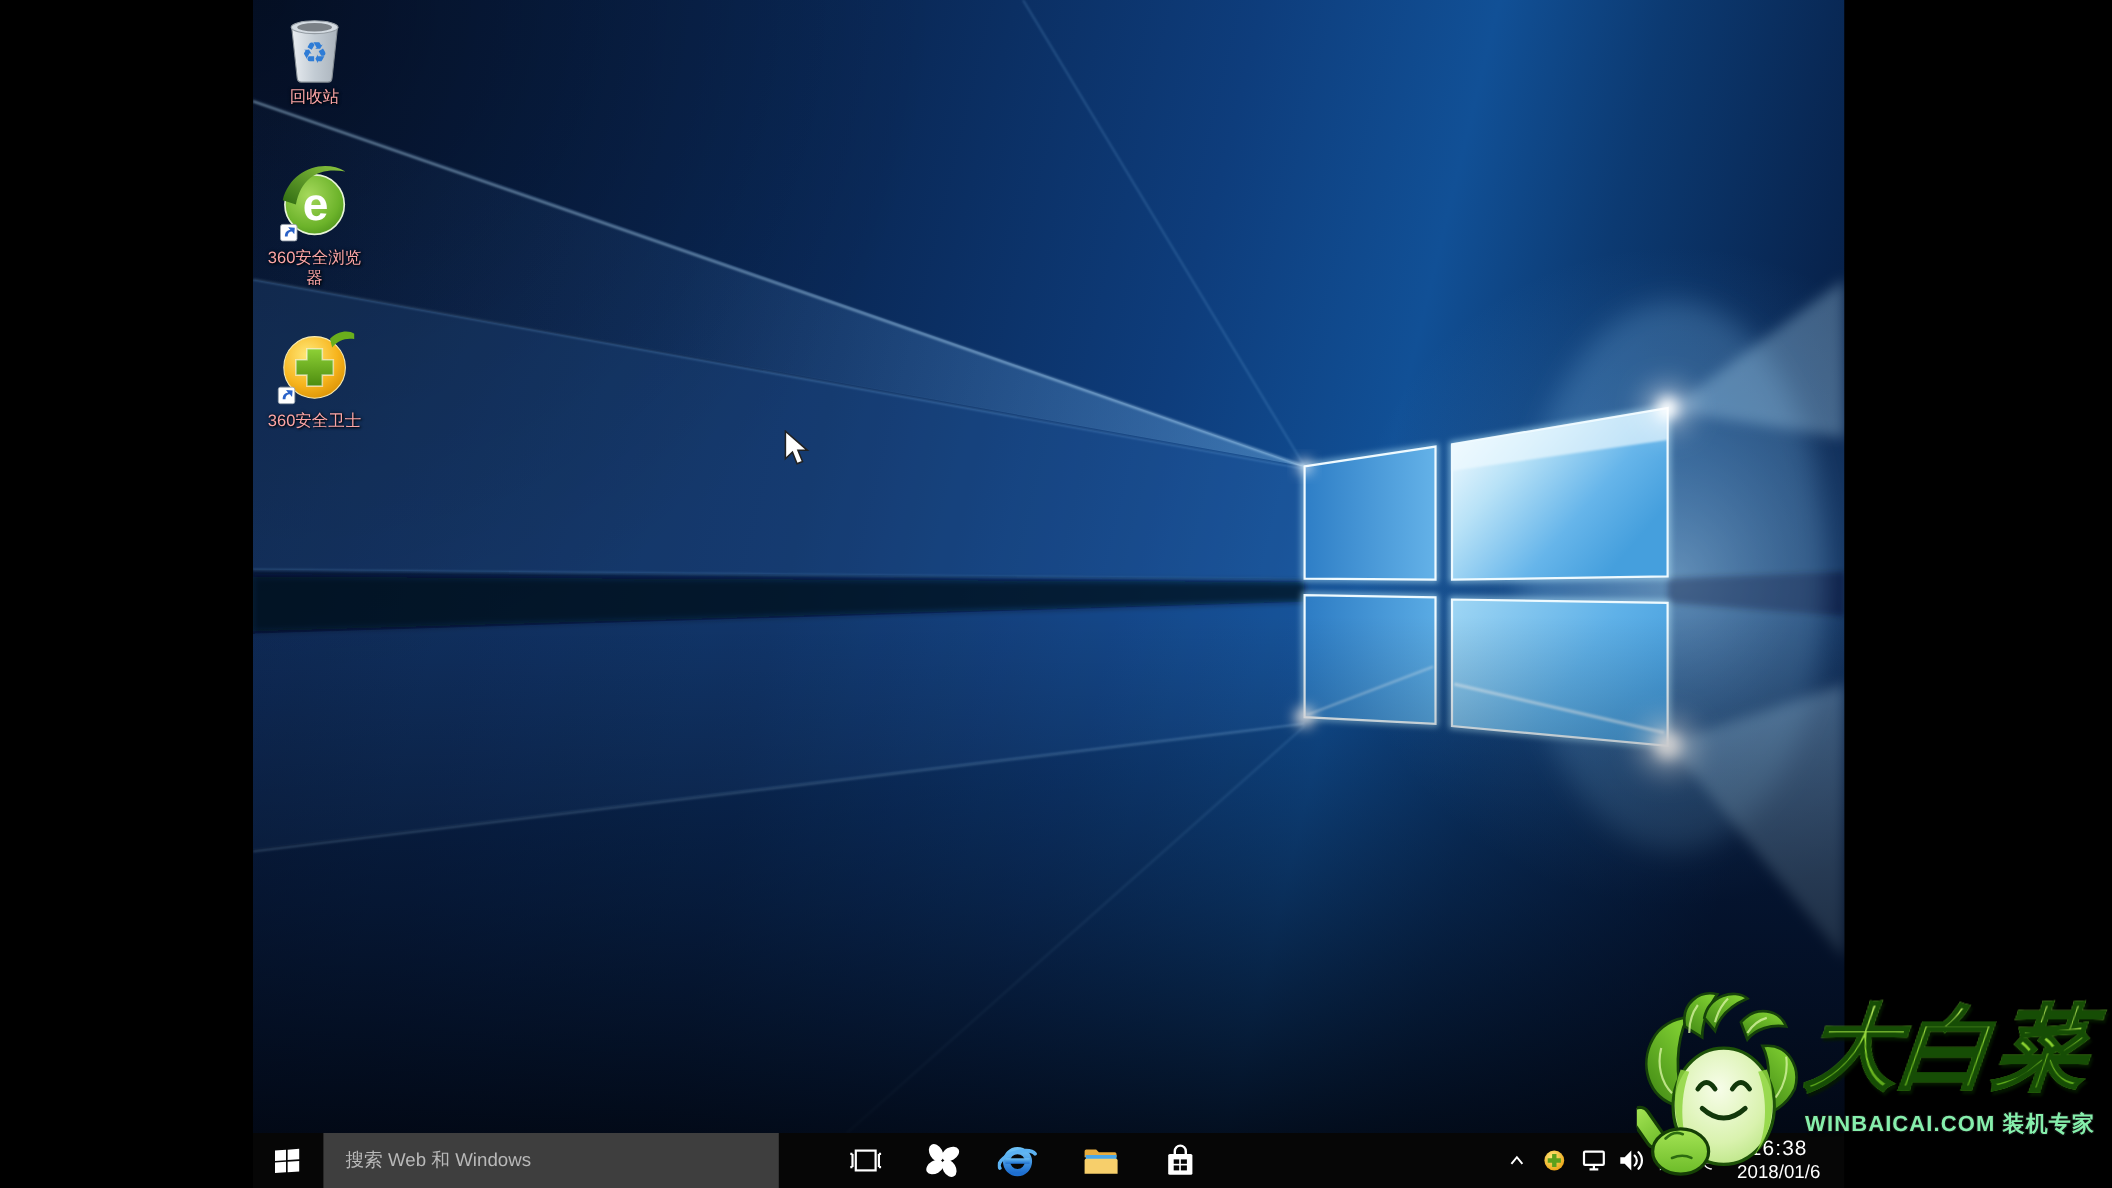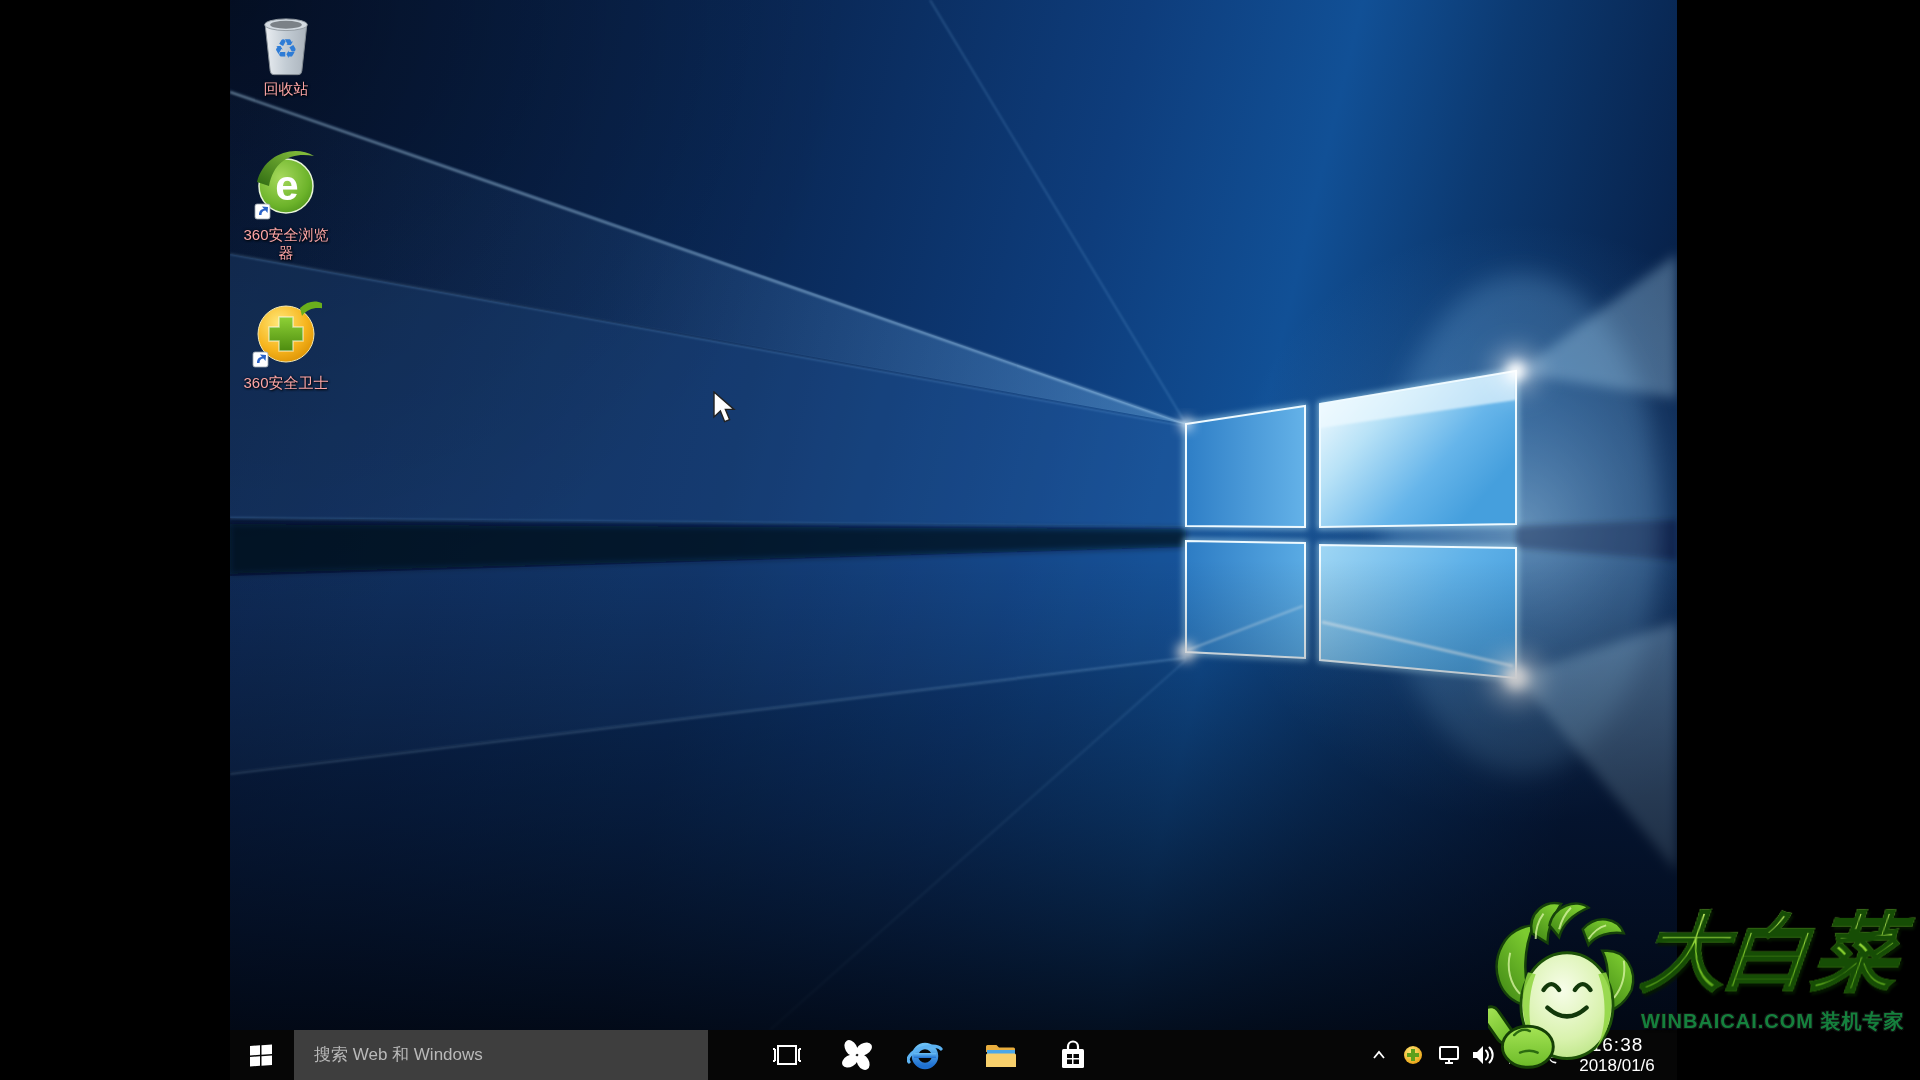--- a/index.html
+++ b/index.html
@@ -48,21 +48,21 @@
 
   
   .watermark{position:absolute;z-index:5;pointer-events:none;}
   #wm-mascot{left:1488px;top:896px;}
   .wm-brand{position:absolute;left:1642px;top:896px;width:270px;font-size:84px;font-weight:bold;font-style:italic;
             letter-spacing:2px;transform:skewX(-6deg);color:#7cc62a;
             background:linear-gradient(180deg,#d9f87d 0%,#8ad32e 48%,#3f8c0e 100%);
             -webkit-background-clip:text;background-clip:text;-webkit-text-fill-color:transparent;
             -webkit-text-stroke:2px #164d05;
             filter:drop-shadow(2px 3px 1px rgba(5,25,0,.85));white-space:nowrap;}
-  .wm-sub{position:absolute;left:1641px;top:1008px;width:260px;font-size:20px;font-weight:bold;color:#15803d;
+  .wm-sub{position:absolute;left:1641px;top:1008px;width:260px;font-size:20px;font-weight:bold;color:#86efac;
           letter-spacing:1px;white-space:nowrap;
           text-shadow:1px 1px 0 #111,-1px 1px 0 #111,1px -1px 0 #111,-1px -1px 0 #111,2px 2px 3px #000;}
 </style>
 </head>
 <body>
 
 <div class="stage">
 
   <div class="screen">
 

